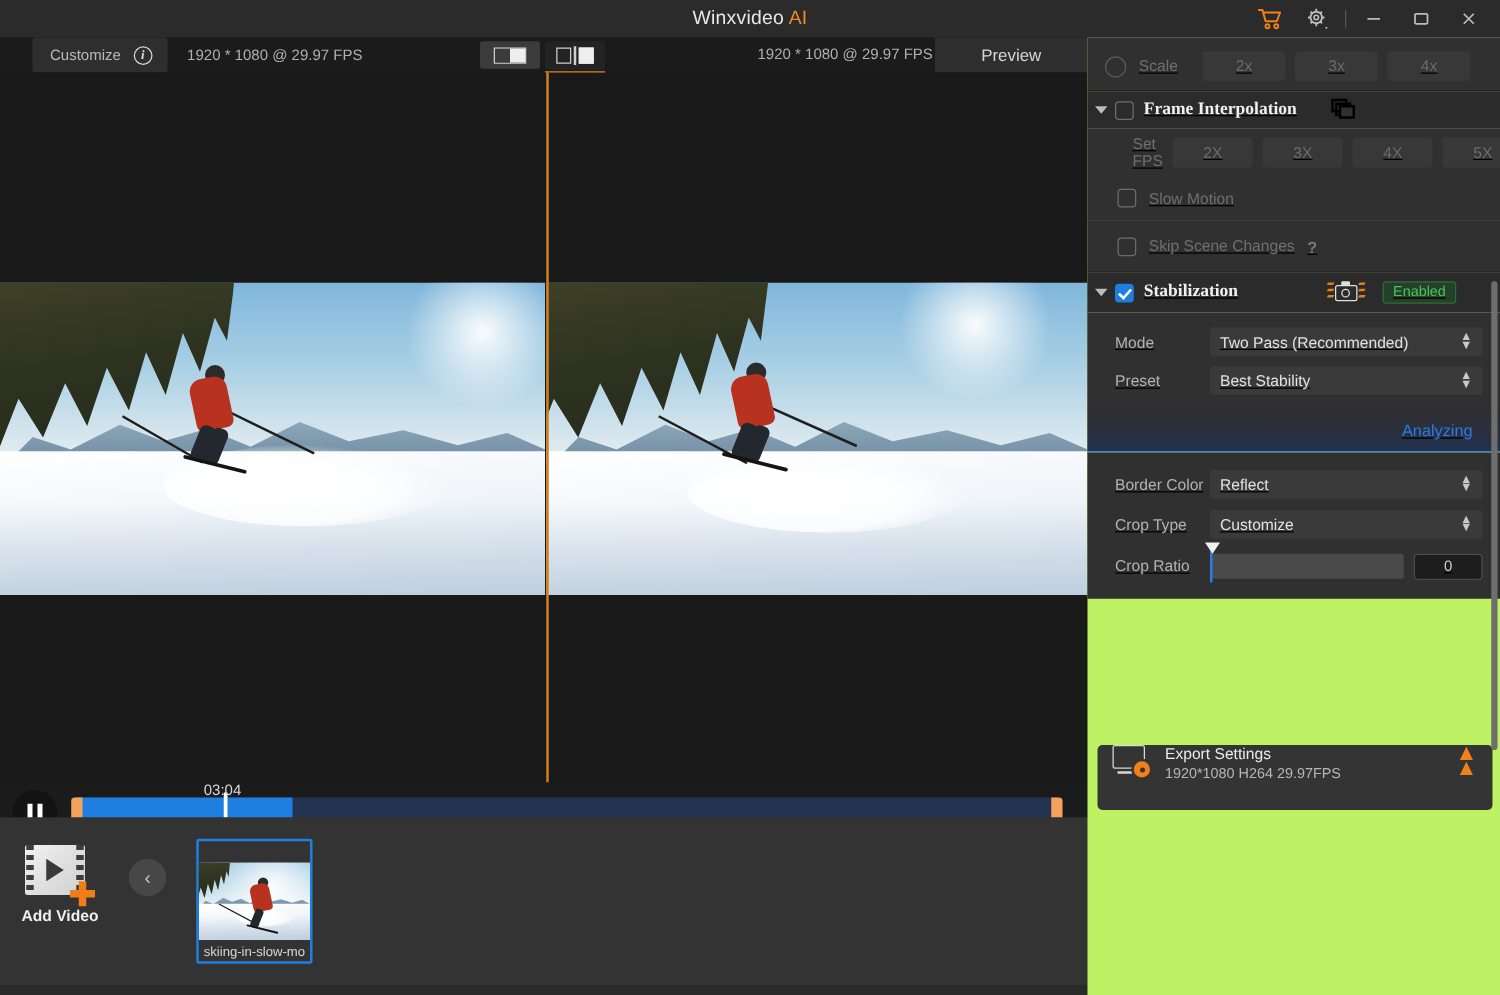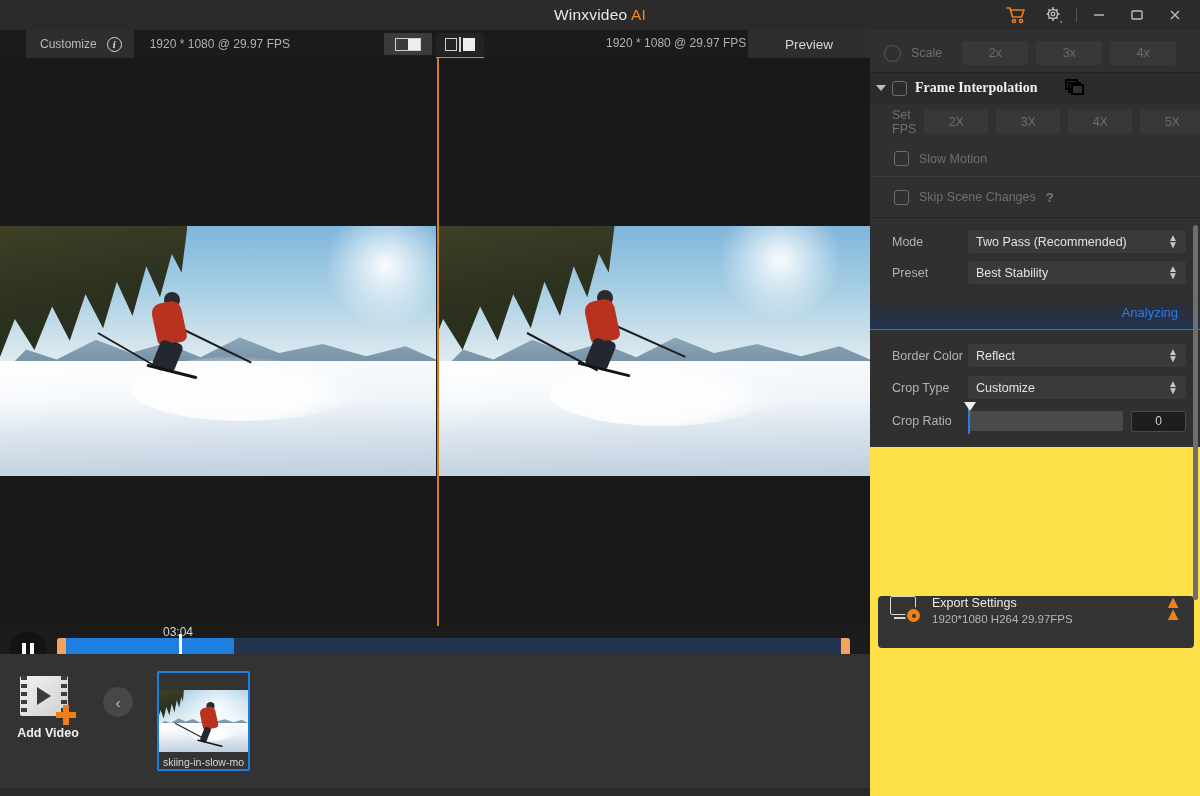--- a/index.html
+++ b/index.html
@@ -166,21 +166,21 @@
   .run-btn {
     position:absolute; right:18px; bottom:18px; width:90px; height:90px; border-radius:50%;
     background: radial-gradient(circle at 38% 30%, #7ec0f5 0%, #2a8fe8 38%, #0b63c4 72%, #0a4f9e 100%);
     box-shadow: 0 0 0 6px #c9cfd4, 0 0 0 9px #3a3a3a, 0 3px 10px rgba(0,0,0,.6);
     display:flex; align-items:center; justify-content:center;
   }
   .run-btn span { color:#fff; font-size:22px; font-weight:bold; letter-spacing:.5px;
                   text-shadow:0 1px 2px rgba(0,0,0,.55); }
 
   
-  .rpanel { position:absolute; right:0; top:30px; width:330px; height:766px; background:#fde047; }
+  .rpanel { position:absolute; right:0; top:30px; width:330px; height:766px; background:#bef264;text-decoration:underline; }
   .rscroll { position:absolute; right:2px; top:195px; width:5px; height:375px; background:#6e6e6e; border-radius:3px; }
 
   .sec { border-bottom:1px solid #232323; }
   .sec-body { background:#303030; }
   .row { display:flex; align-items:center; height:38px; padding:0 0 0 14px; }
   .radio { width:17px; height:17px; border-radius:50%; border:1.6px solid #5a5a5a; flex:none; }
   .cb { width:15px; height:15px; border-radius:3px; border:1.6px solid #6d6d6d; flex:none; }
   .cb.on { background:#1f7fe0; border-color:#1f7fe0; position:relative; }
   .cb.on::after { content:''; position:absolute; left:4px; top:1px; width:4px; height:8px;
     border:solid #fff; border-width:0 2px 2px 0; transform:rotate(42deg); }
@@ -457,38 +457,59 @@
       <span class="caret"></span>
       <span class="cb"></span>
       <span class="sec-title">Frame Interpolation</span>
       <span class="frames-ico">
         <b class="f1"></b>
           <b class="f2"></b>
           <b class="f3"></b>
       </span>
     </div>
     <div class="sec sec-body">
-      <div class="row" style="padding-left:22px;">
+      <div class="row" style="padding-left:36px;">
         <span style="font-size:12.5px;color:#6f6f6f;width:62px;">Set FPS</span>
         <span class="chip" style="width:56px;">2X</span>
         <span class="chip" style="width:56px;">3X</span>
         <span class="chip" style="width:56px;">4X</span>
         <span class="chip" style="width:56px;">5X</span>
       </div>
       <div class="row" style="padding-left:24px;height:36px;border-bottom:1px solid #3b3b3b;">
         <span class="cb"></span>
         <span class="lbl-dim">Slow Motion</span>
       </div>
       <div class="row" style="padding-left:24px;height:40px;">
         <span class="cb"></span>
         <span class="lbl-dim">Skip Scene Changes</span>
         <span style="margin-left:10px;color:#7a7a7a;font-size:13px;font-weight:bold;">?</span>
       </div>
     </div>
 
+    <div class="sec-head" style="height:32px;">
+      <span class="caret"></span>
+      <span class="cb on"></span>
+      <span class="sec-title">Stabilization</span>
+      <span class="cam-ico">
+        <span class="shake l">
+            <i style="top:0"></i>
+            <i style="top:5px"></i>
+            <i style="top:10px"></i>
+          </span>
+        <span class="cam-top"></span>
+          <span class="cam-box"></span>
+          <span class="cam-lens"></span>
+        <span class="shake r">
+            <i style="top:0"></i>
+            <i style="top:5px"></i>
+            <i style="top:10px"></i>
+          </span>
+      </span>
+      <span class="badge-en">Enabled</span>
+    </div>
 
     <div class="sec-body" style="padding:10px 0 10px 0;">
       <div class="frow">
         <span class="k">Mode</span>
         <span class="sel">
           <span>Two Pass (Recommended)</span>
           <span class="sp">▲<br>▼</span>
         </span>
       </div>
       <div class="frow" style="margin-top:4px;">

